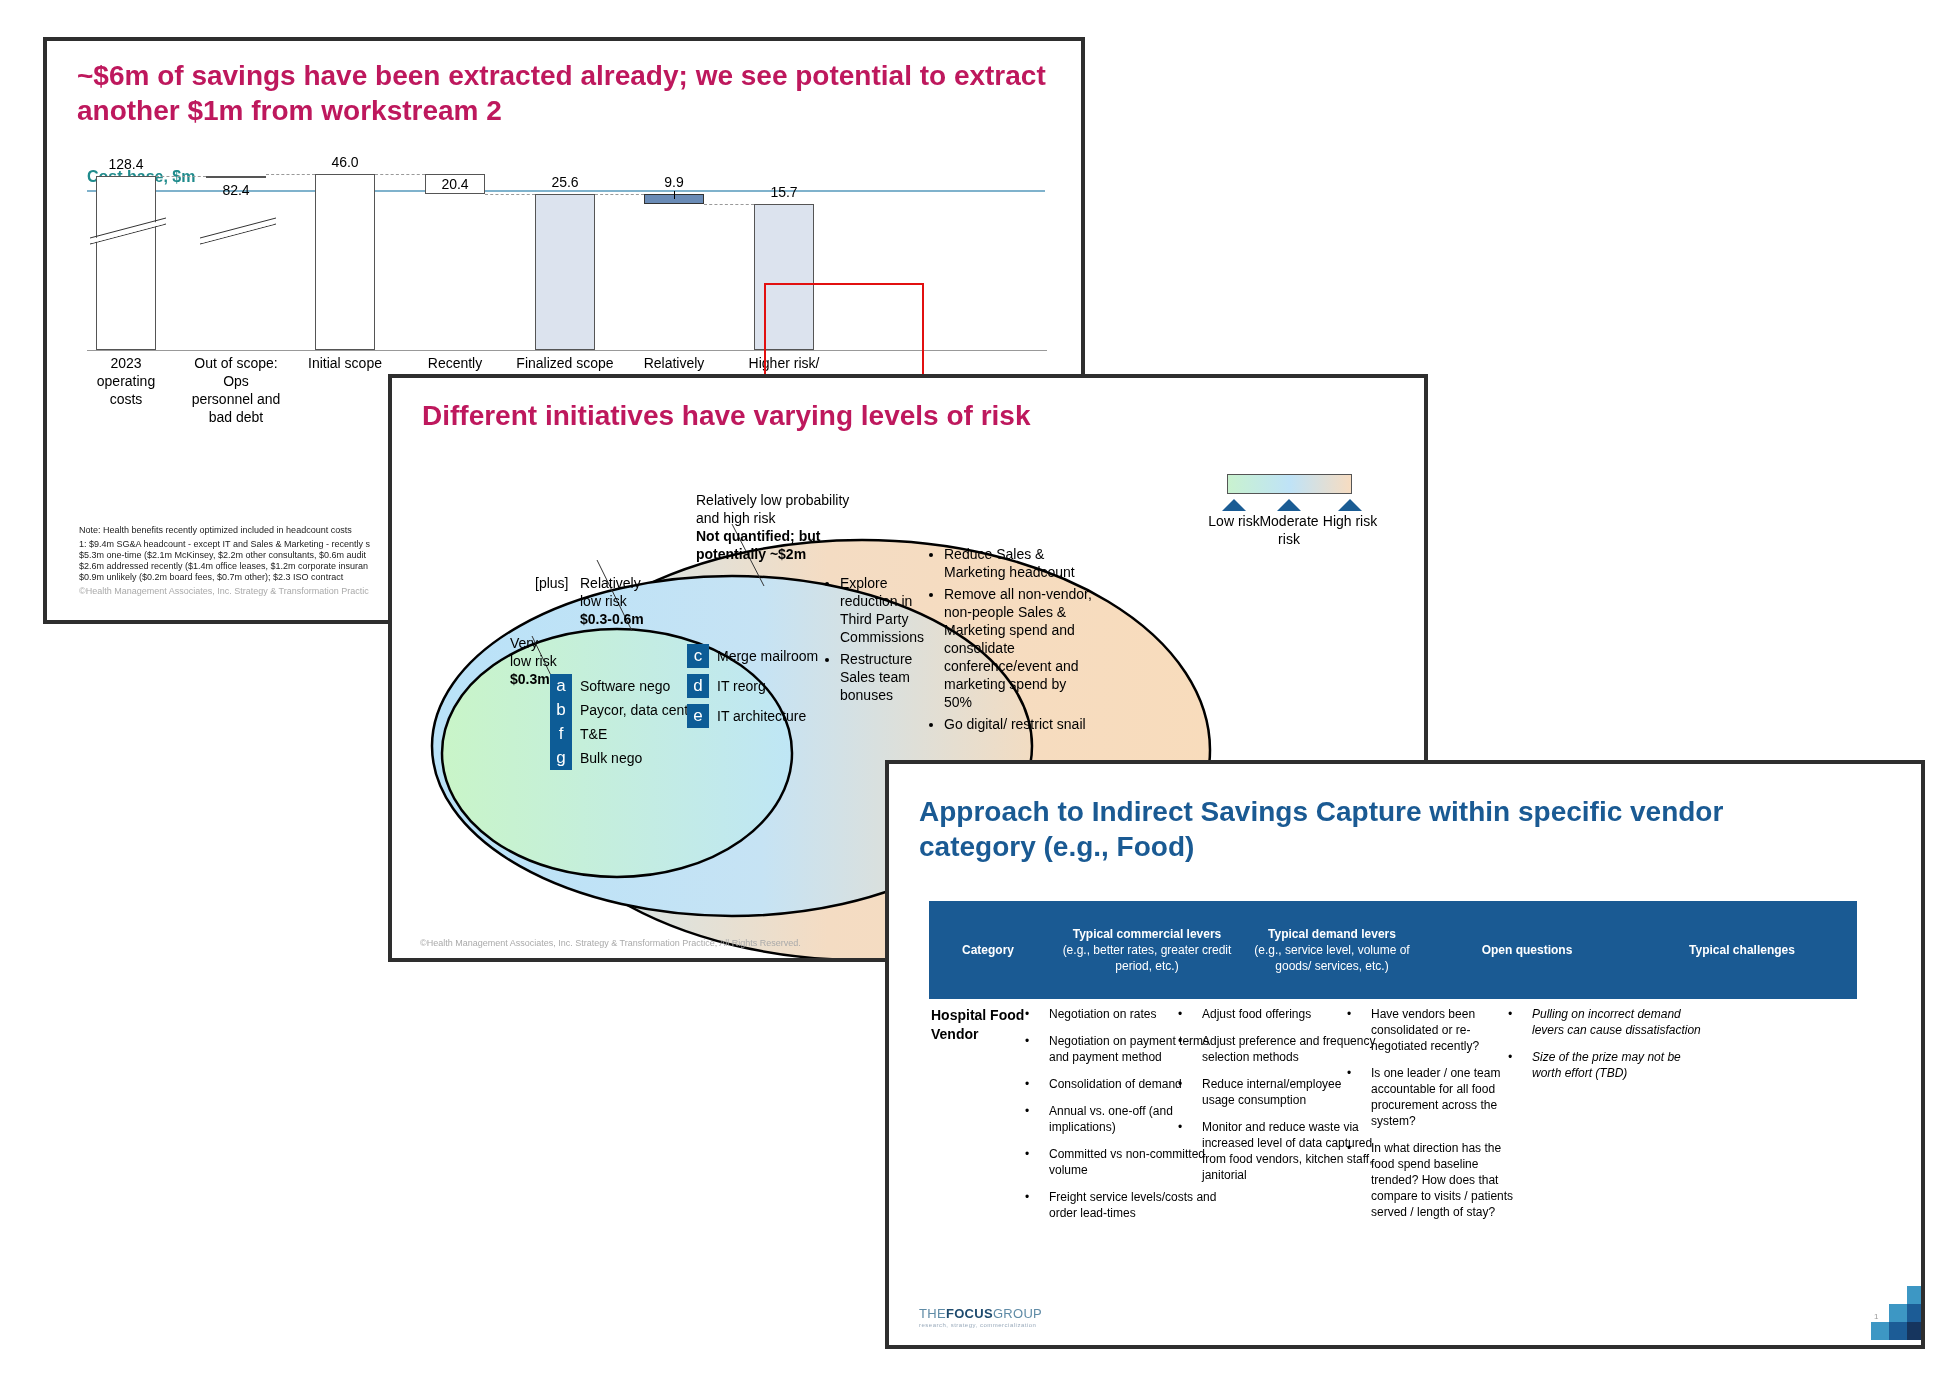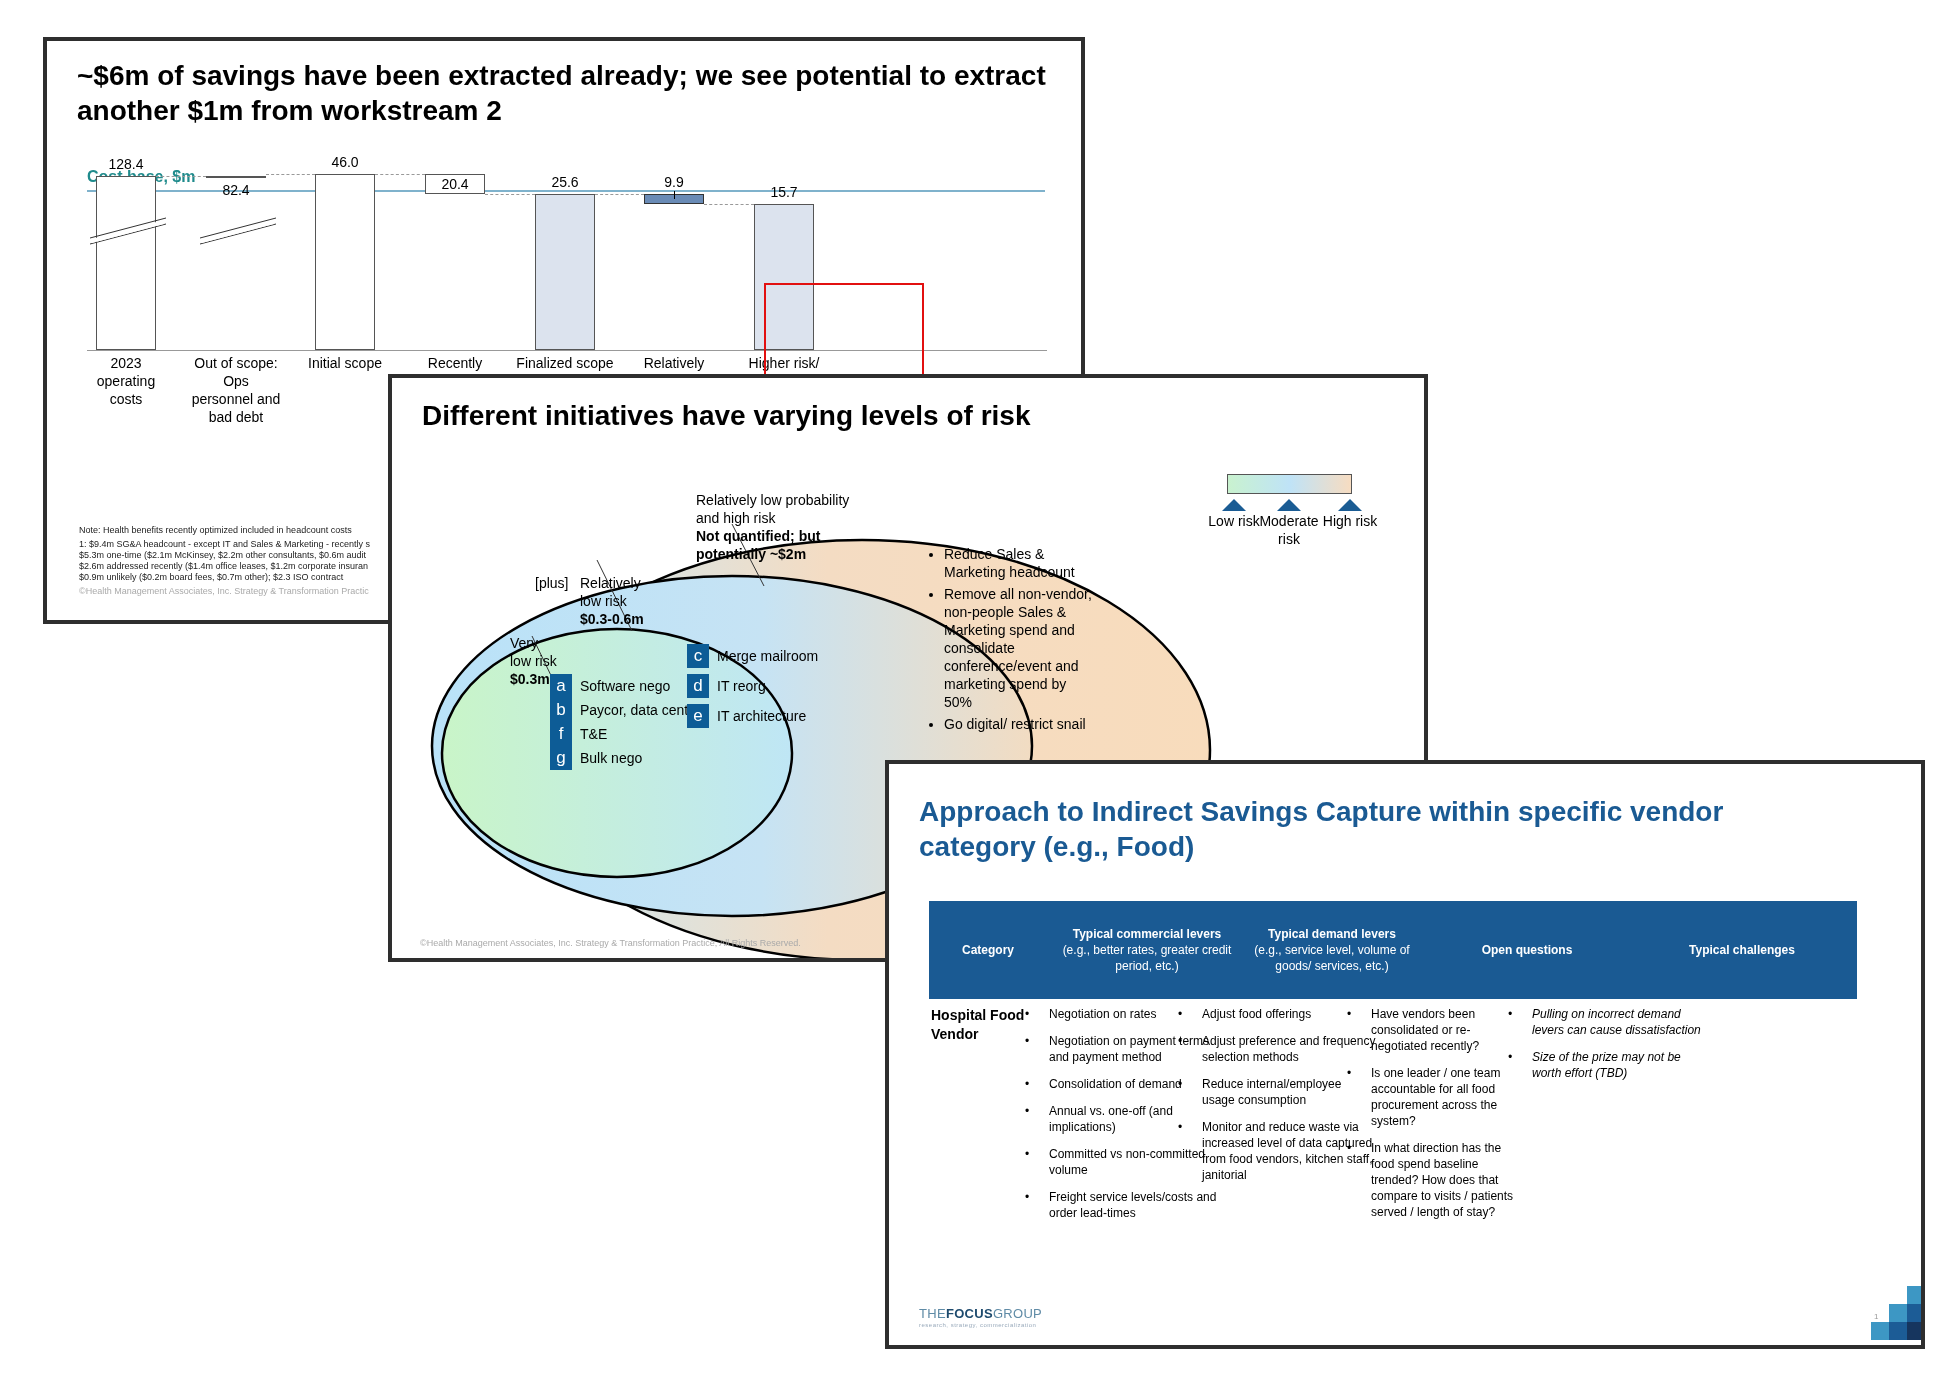--- a/index.html
+++ b/index.html
@@ -1,18 +1,18 @@
 <!DOCTYPE html>
 <html><head>
 <meta charset="utf-8">
 <style>
   html,body{margin:0;padding:0;background:#ffffff;}
   body{width:1948px;height:1378px;position:relative;overflow:hidden;font-family:"Liberation Sans",sans-serif;color:#000;}
   .slide{position:absolute;background:#fff;border:4px solid #2e2e2e;box-sizing:border-box;overflow:hidden;}
-  .title{position:absolute;color:#000000;font-weight:bold;font-family:"Liberation Sans",sans-serif;line-height:1.25;}
+  .title{position:absolute;color:#be185d;font-weight:bold;font-family:"Liberation Sans",sans-serif;line-height:1.25;}
   
   #s1{left:43px;top:37px;width:1042px;height:587px;}
   #s1 .title{left:30px;top:17px;font-size:28px;width:980px;}
   .cb-label{position:absolute;left:40px;top:127px;font-size:16px;font-weight:bold;color:#1f8b8c;}
   .cb-rule{position:absolute;left:40px;top:149px;width:958px;height:2px;background:#7fb2cc;}
   .wf-bar{position:absolute;border:1px solid #555;box-sizing:border-box;}
   .wf-val{position:absolute;font-size:14px;text-align:center;width:100px;}
   .wf-cat{position:absolute;font-size:14px;text-align:center;width:140px;line-height:18px;}
   .wf-dash{position:absolute;border-top:1px dashed #999;height:0;}
   .axis{position:absolute;left:40px;top:309px;width:960px;height:1px;background:#999;}
@@ -182,20 +182,26 @@
     </div>
   <div class="ini" style="left:295px;top:296px;">
       <span class="sq">d</span>
       <span>IT reorg</span>
     </div>
   <div class="ini" style="left:295px;top:326px;">
       <span class="sq">e</span>
       <span>IT architecture</span>
     </div>
 
+  <div class="bul" style="left:426px;top:196px;width:110px;">
+    <ul>
+      <li>Explore reduction in Third Party Commissions</li>
+      <li>Restructure Sales team bonuses</li>
+    </ul>
+  </div>
   <div class="bul" style="left:530px;top:167px;width:175px;">
     <ul>
       <li>Reduce Sales &amp; Marketing headcount</li>
       <li>Remove all non-vendor, non-people Sales &amp; Marketing spend and consolidate conference/event and marketing spend by 50%</li>
       <li>Go digital/ restrict snail</li>
     </ul>
   </div>
 
   <div class="copy" style="left:28px;top:560px;">©Health Management Associates, Inc. Strategy &amp; Transformation Practice, All Rights Reserved.</div>
 </div>

